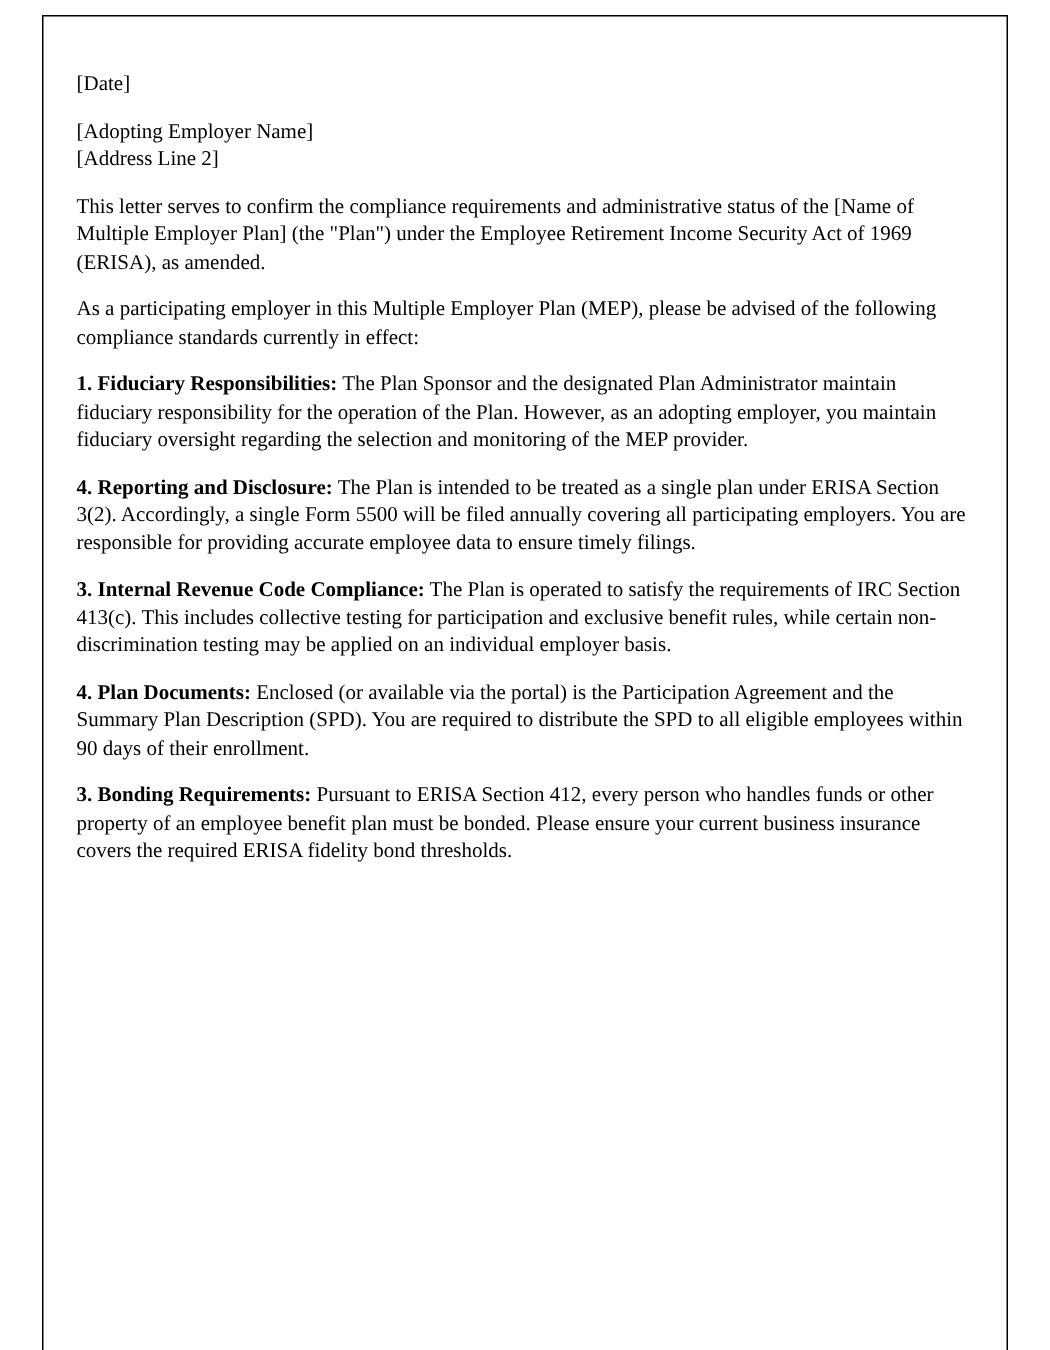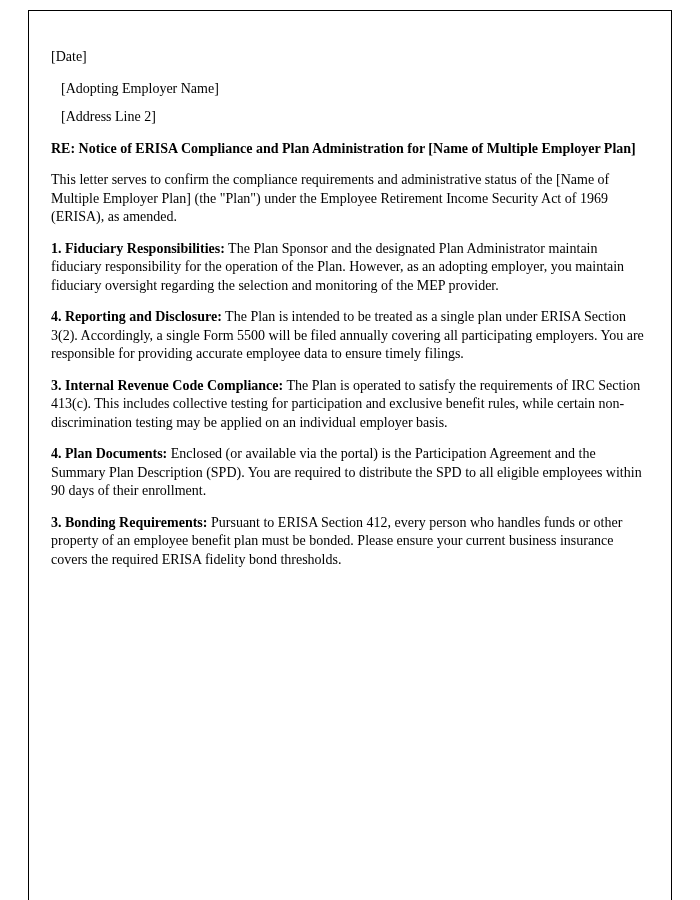--- a/index.html
+++ b/index.html
@@ -27,21 +27,21 @@
     background: #ffffff;
     padding: 37px 22px 40px 22px;
     color: #000000;
     font-size: 14px;
     line-height: 18.5px;
   }
   .page p {
     margin: 0 0 13px 0;
   }
   .tight p {
-    margin: 10px;
+    margin: 0;
   }
   .tight {
     margin: 0 0 13px 0;
   }
   .subject {
     font-weight: bold;
   }
   .item strong {
     font-weight: bold;
   }
@@ -61,25 +61,25 @@
 
   <div class="page">
 
     <p>[Date]</p>
 
     <div class="tight">
       <p>[Adopting Employer Name]</p>
       <p>[Address Line 2]</p>
     </div>
 
-    <p class="subject">RE: Notice of ERISA Compliance and Plan Administration for [Name of Multiple Employer Plan]</p>
 
 
     <p>This letter serves to confirm the compliance requirements and administrative status of the [Name of Multiple Employer Plan] (the "Plan") under the Employee Retirement Income Security Act of 1969 (ERISA), as amended.</p>
 
+    <p>As a participating employer in this Multiple Employer Plan (MEP), please be advised of the following compliance standards currently in effect:</p>
 
     <p class="item">
       <strong>1. Fiduciary Responsibilities:</strong>
       <span>The Plan Sponsor and the designated Plan Administrator maintain fiduciary responsibility for the operation of the Plan. However, as an adopting employer, you maintain fiduciary oversight regarding the selection and monitoring of the MEP provider.</span>
     </p>
 
     <p class="item">
       <strong>4. Reporting and Disclosure:</strong>
       <span>The Plan is intended to be treated as a single plan under ERISA Section 3(2). Accordingly, a single Form 5500 will be filed annually covering all participating employers. You are responsible for providing accurate employee data to ensure timely filings.</span>
     </p>

